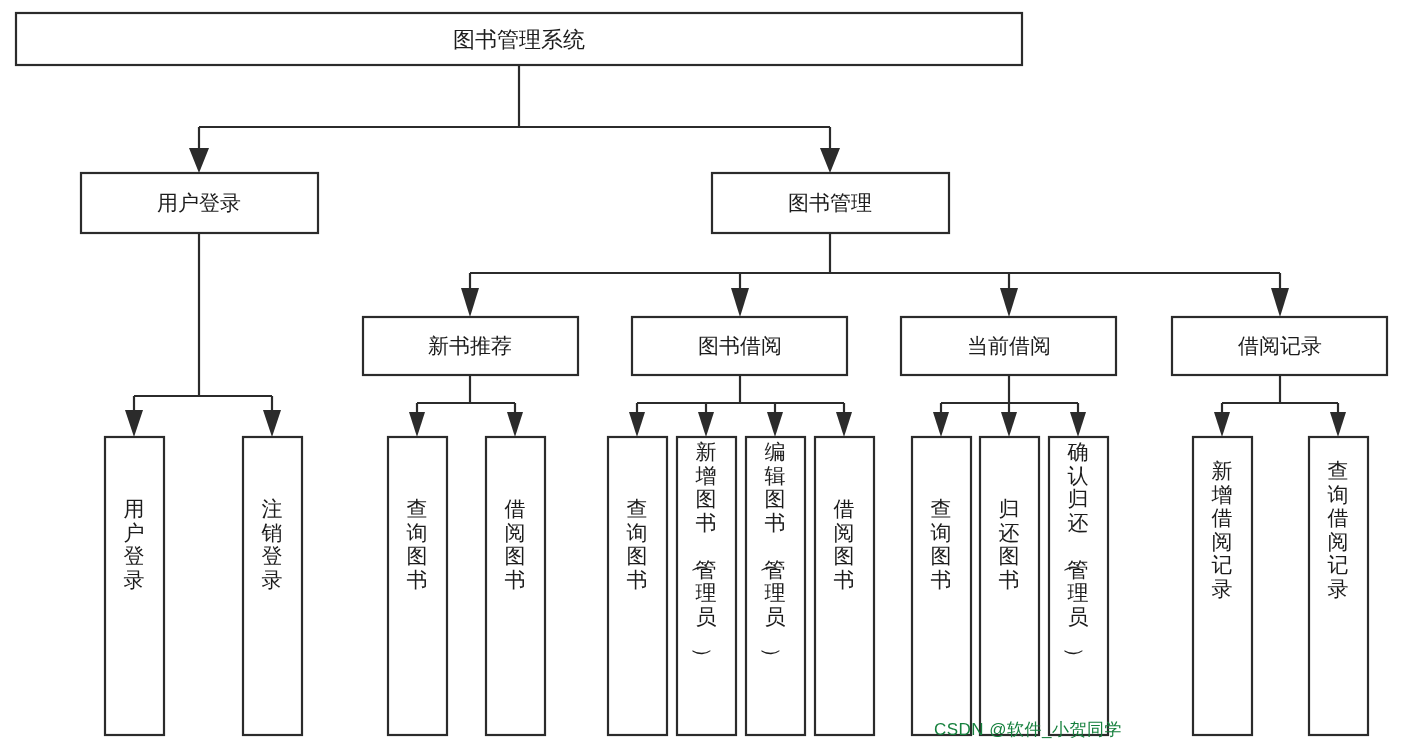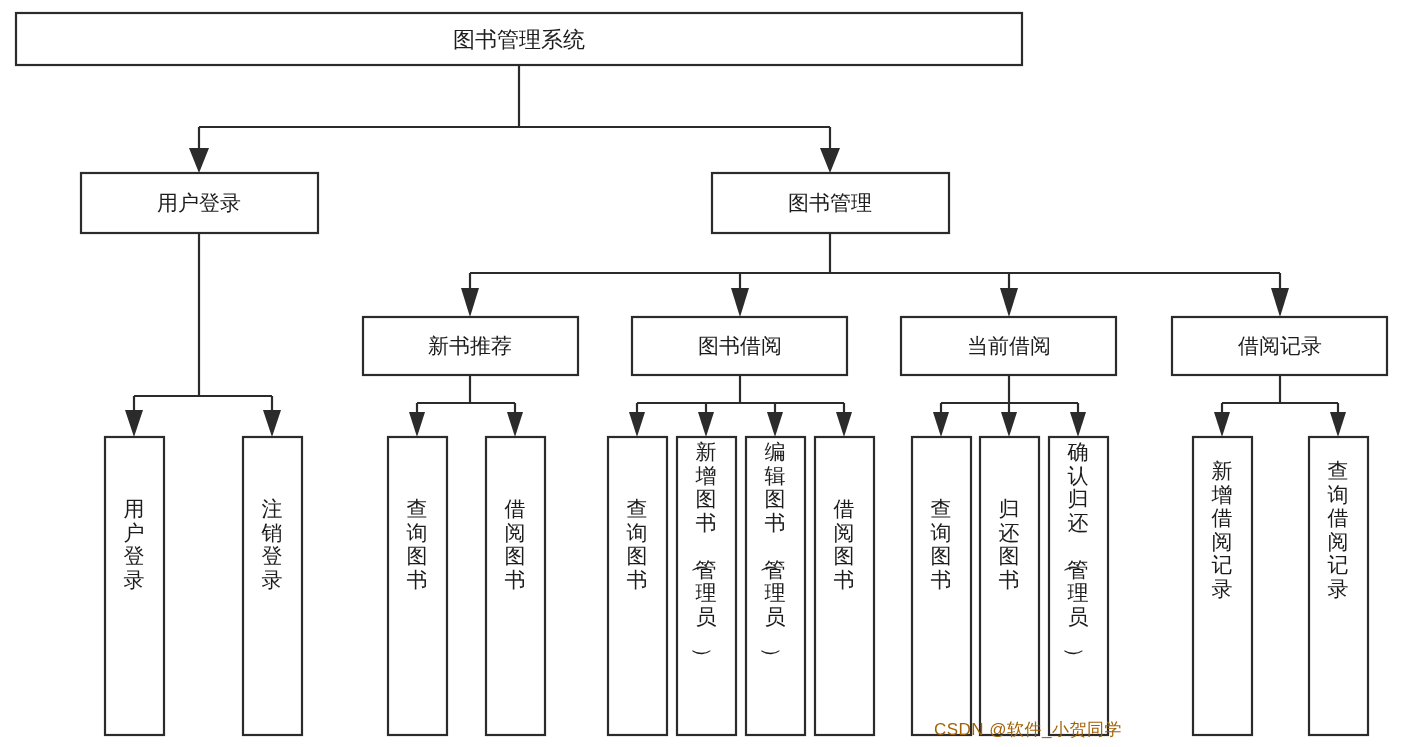--- a/index.html
+++ b/index.html
@@ -59,21 +59,21 @@
   }
   .node-label-root {
     font-size: 22px;
   }
   .watermark-text {
     position: absolute;
     right: 14px;
     bottom: 6px;
     font-family: "Liberation Sans", "DejaVu Sans", sans-serif;
     font-size: 17px;
-    color: #a16207;
+    color: #15803d;
     letter-spacing: 0.5px;
     white-space: nowrap;
     user-select: none;
     pointer-events: none;
   }
 </style>
 </head>
 <body>
 
 <div id="diagram-root">

